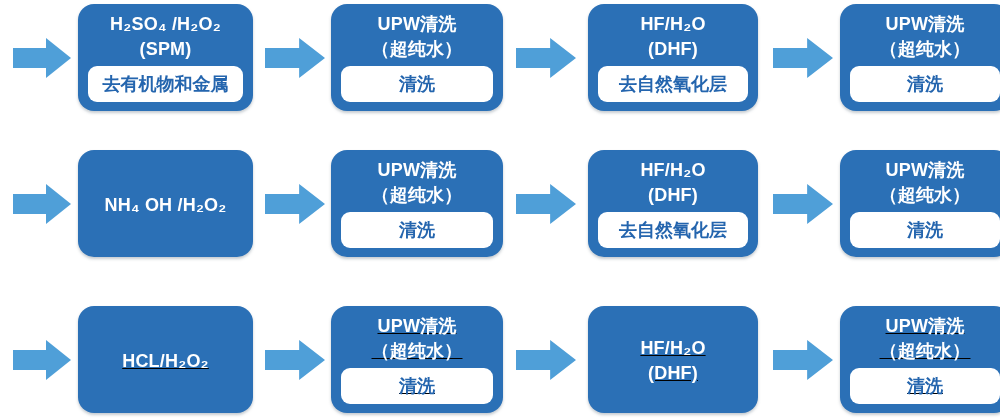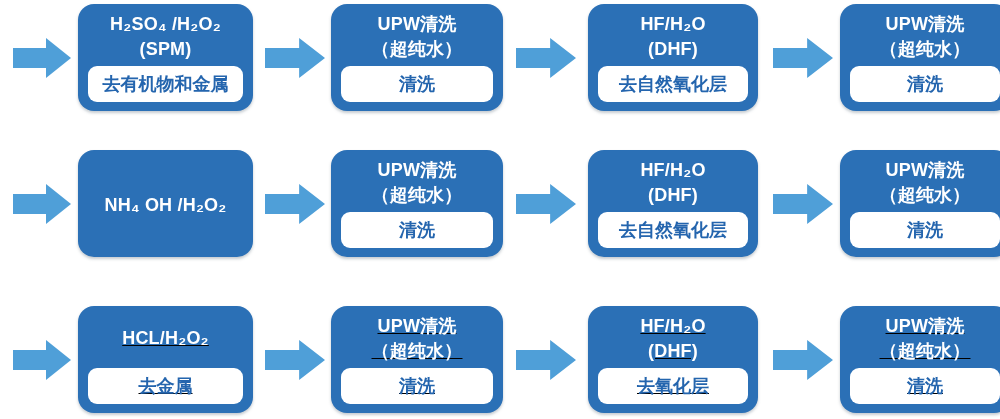--- a/index.html
+++ b/index.html
@@ -165,41 +165,39 @@
   </div>
 
   <div class="flow-row row-2">
     <svg class="arrow pos-a0" viewBox="0 0 58 40" preserveAspectRatio="none">
         <polygon points="0,10 33,10 33,0 58,20 33,40 33,30 0,30"></polygon>
       </svg>
     <div class="box pos-b0">
       <div class="box-title">
         <div>HCL/H₂O₂</div>
       </div>
-      <div class="box-label">去金属</div>
     </div>
     <svg class="arrow pos-a1" viewBox="0 0 58 40" preserveAspectRatio="none">
         <polygon points="0,10 33,10 33,0 58,20 33,40 33,30 0,30"></polygon>
       </svg>
     <div class="box pos-b1">
       <div class="box-title">
         <div>UPW清洗</div>
         <div>（超纯水）</div>
       </div>
       <div class="box-label">清洗</div>
     </div>
     <svg class="arrow pos-a2" viewBox="0 0 58 40" preserveAspectRatio="none">
         <polygon points="0,10 33,10 33,0 58,20 33,40 33,30 0,30"></polygon>
       </svg>
     <div class="box pos-b2">
       <div class="box-title">
         <div>HF/H₂O</div>
         <div>(DHF)</div>
       </div>
-      <div class="box-label">去氧化层</div>
     </div>
     <svg class="arrow pos-a3" viewBox="0 0 58 40" preserveAspectRatio="none">
         <polygon points="0,10 33,10 33,0 58,20 33,40 33,30 0,30"></polygon>
       </svg>
     <div class="box pos-b3">
       <div class="box-title">
         <div>UPW清洗</div>
         <div>（超纯水）</div>
       </div>
       <div class="box-label">清洗</div>

